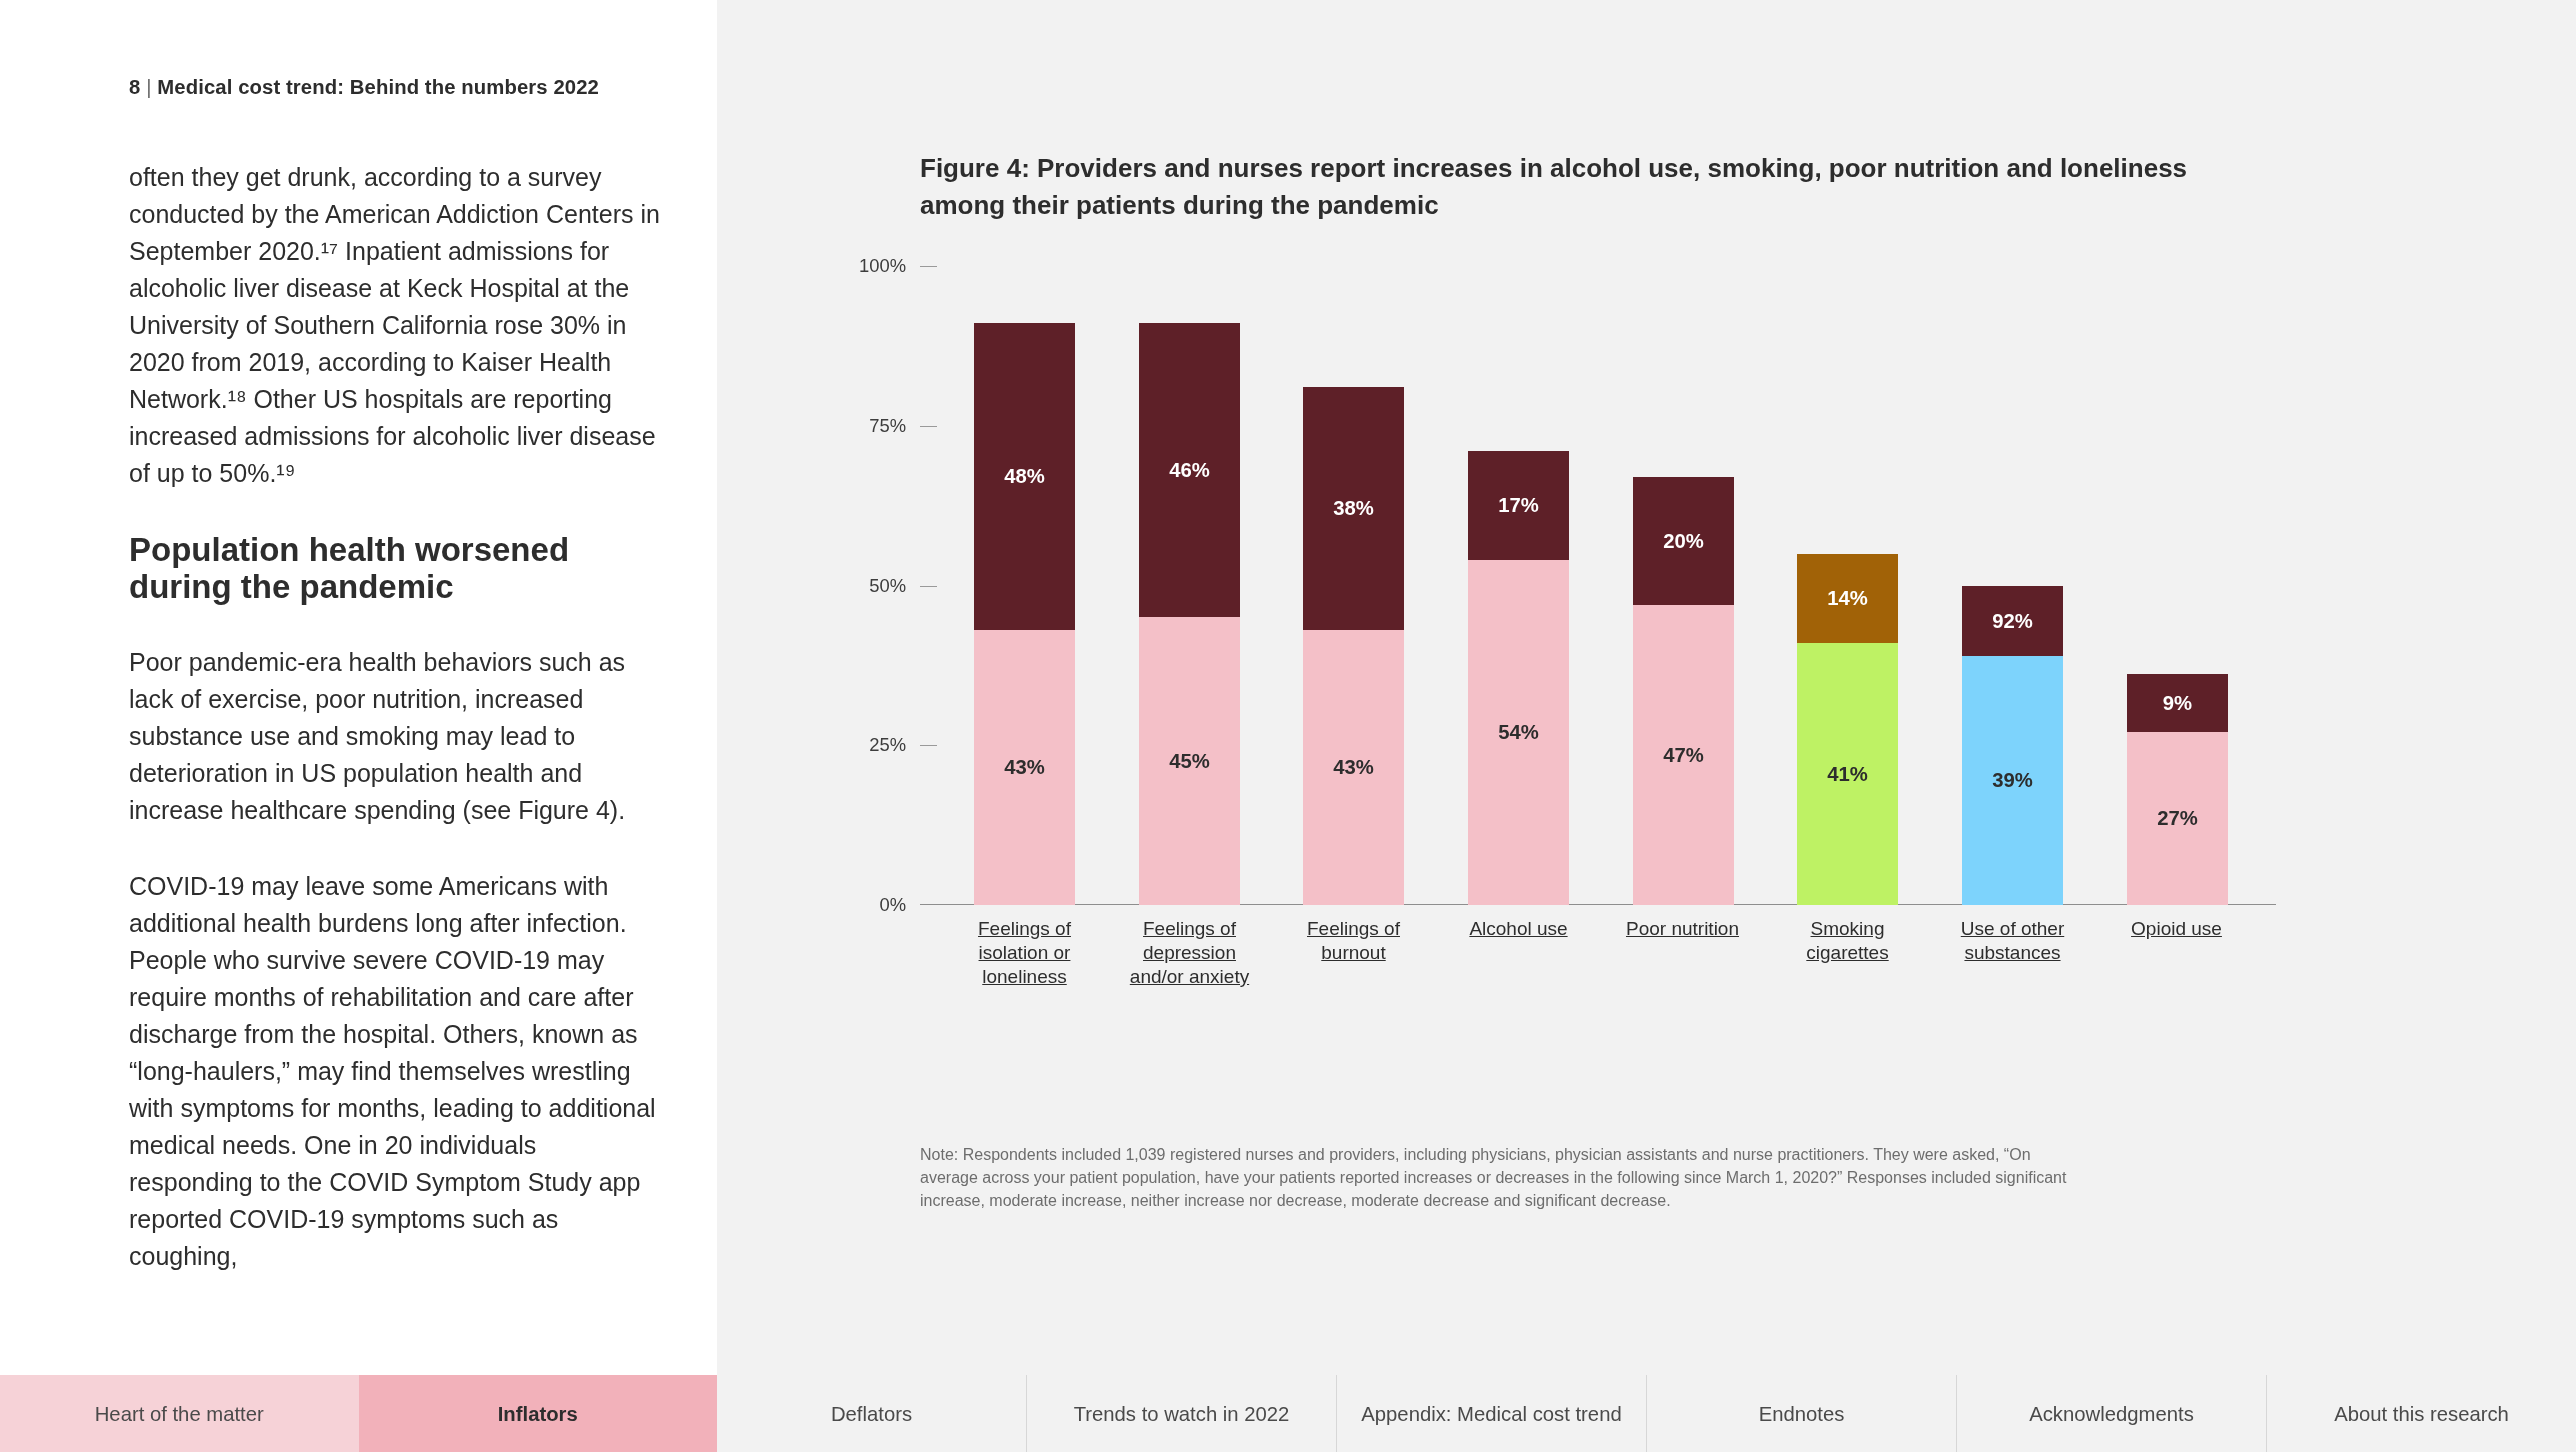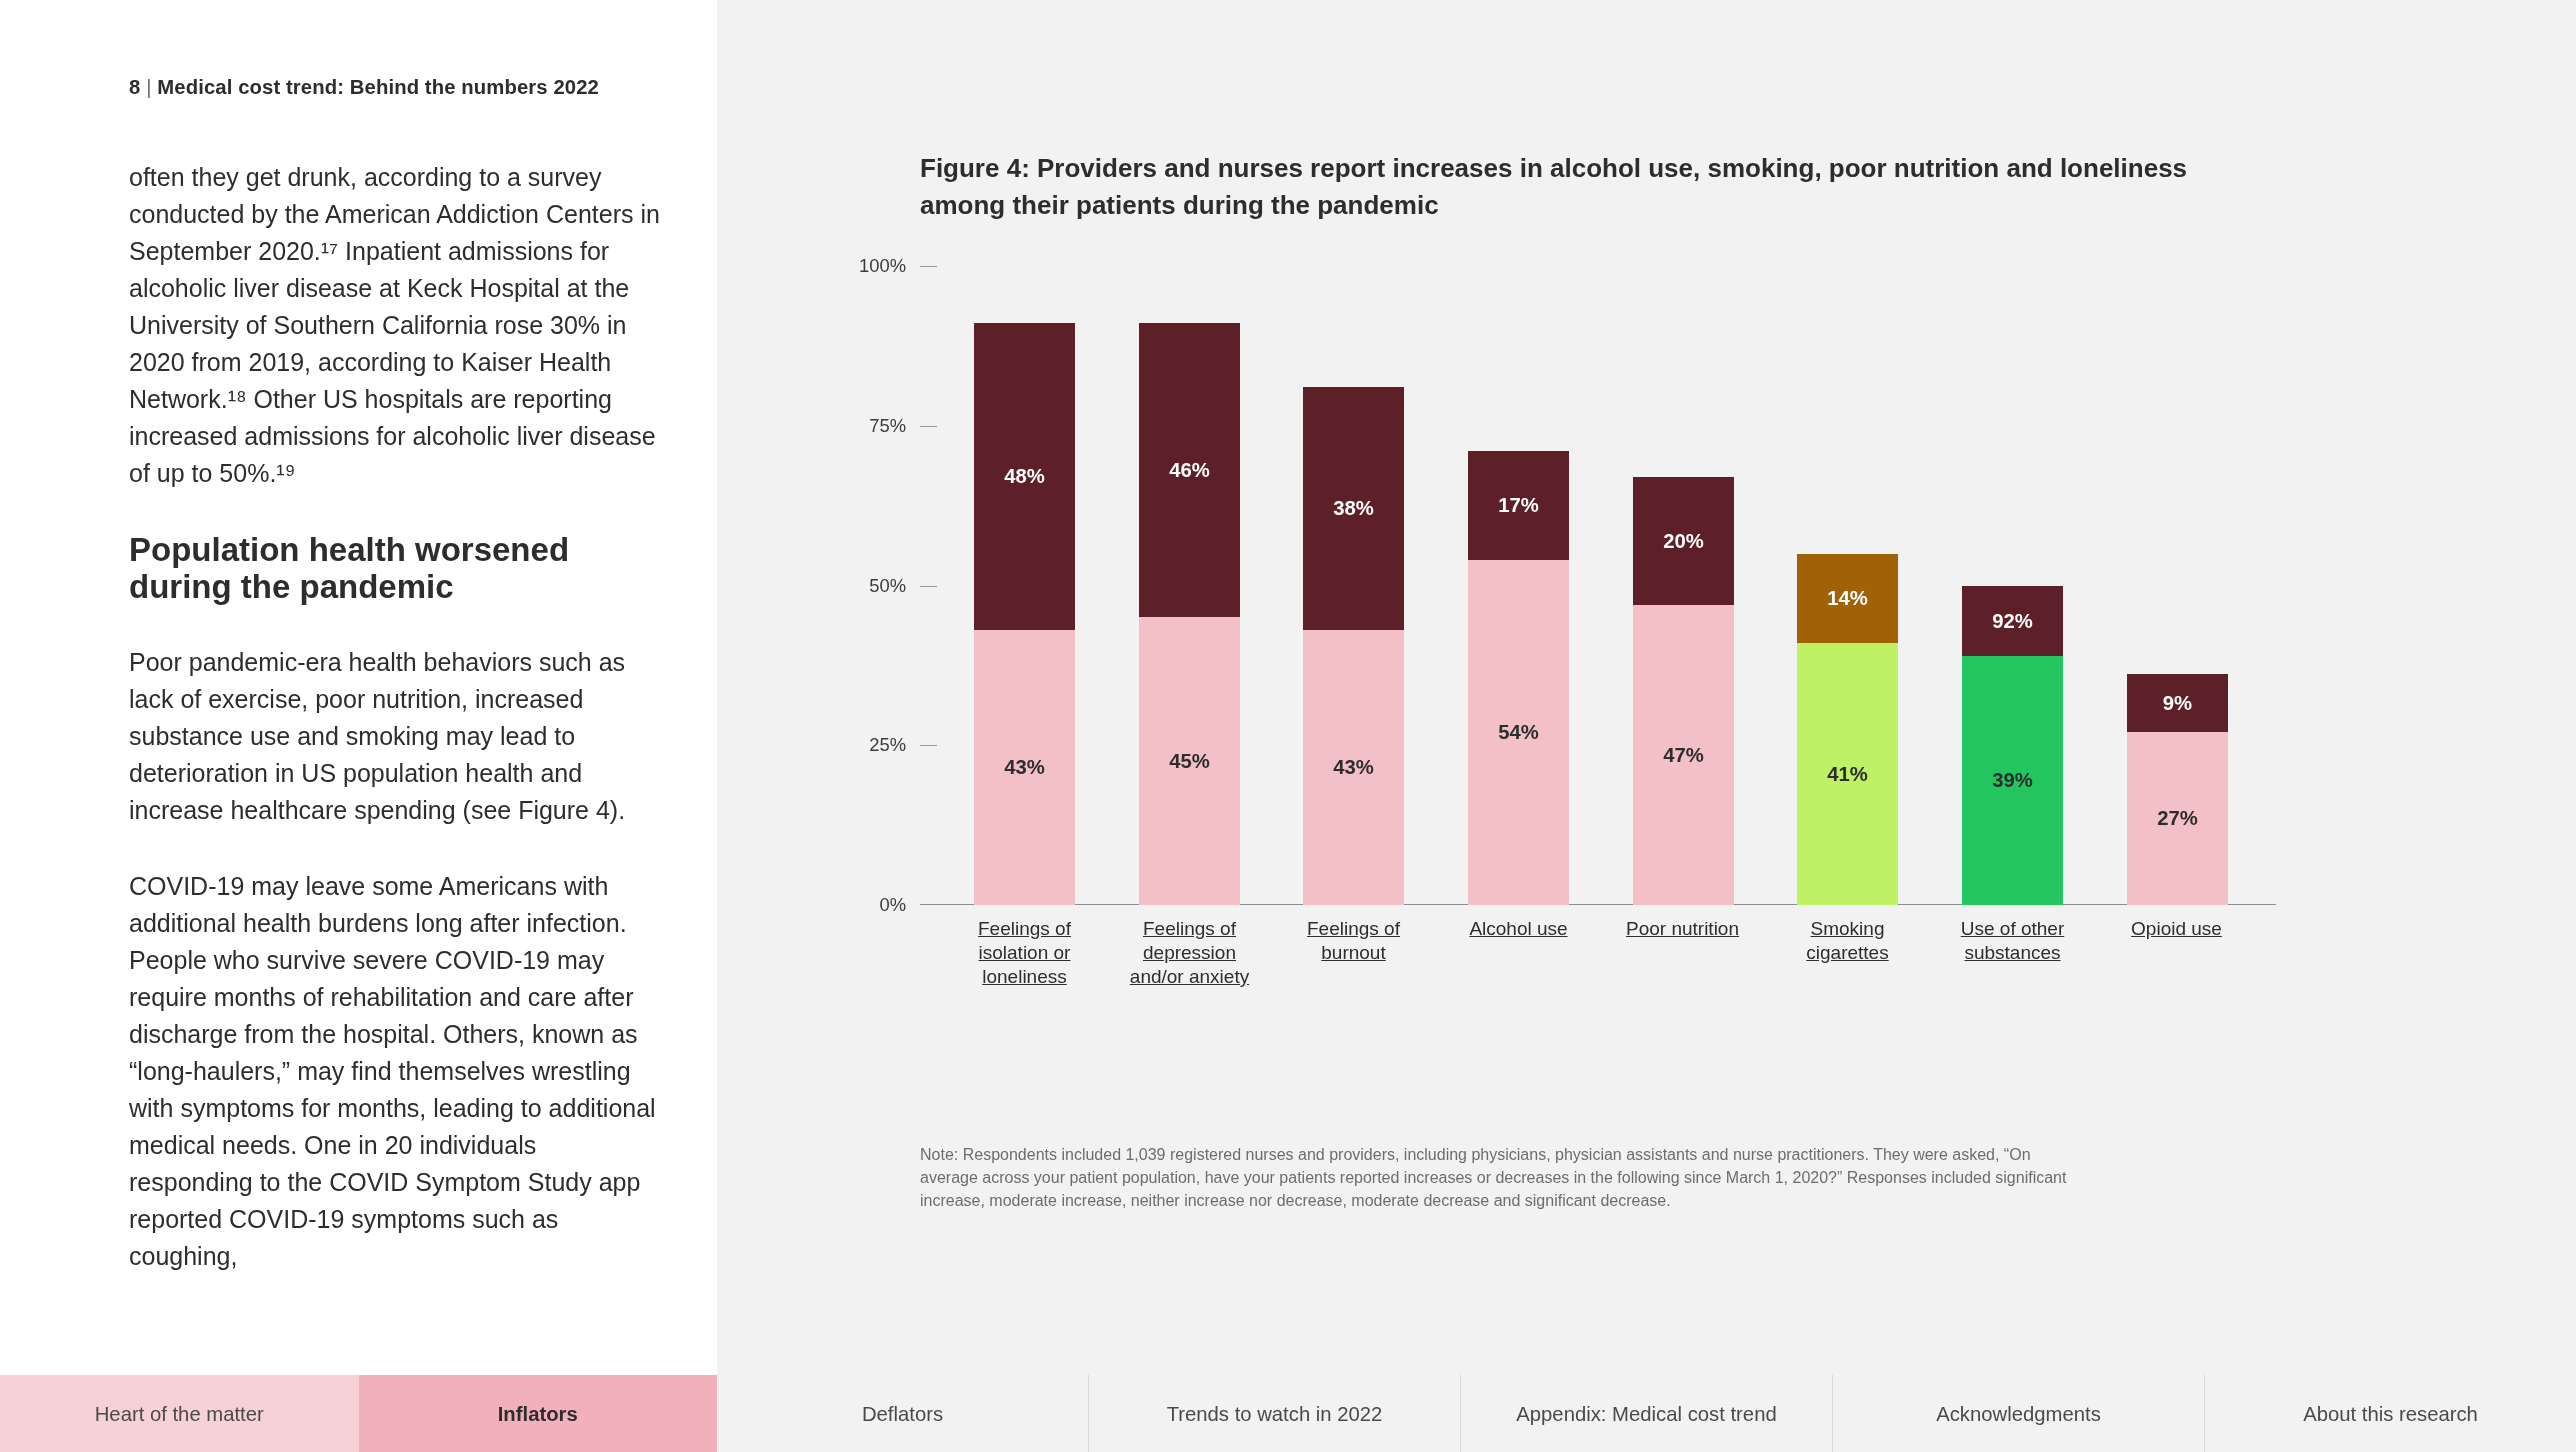--- a/index.html
+++ b/index.html
@@ -337,21 +337,21 @@
           <div class="bar-group" style="left:877px;">
             <div class="seg light" style="bottom:0; height:262px; background:#bef264;">
               <span class="seg-label">41%</span>
             </div>
             <div class="seg dark" style="bottom:262px; height:89px; background:#a16207;">
               <span class="seg-label">14%</span>
             </div>
           </div>
 
           <div class="bar-group" style="left:1042px;">
-            <div class="seg light" style="bottom:0; height:249px; background:#22c55e;">
+            <div class="seg light" style="bottom:0; height:249px; background:#7dd3fc;">
               <span class="seg-label">39%</span>
             </div>
             <div class="seg dark" style="bottom:249px; height:70px; background:#5e2028;">
               <span class="seg-label">92%</span>
             </div>
           </div>
 
           <div class="bar-group" style="left:1207px;">
             <div class="seg light" style="bottom:0; height:173px; background:#f4c0c8;">
               <span class="seg-label">27%</span>
@@ -382,18 +382,19 @@
 
   <div class="bottom-nav">
     <div class="nav-left">
       <div class="nav-item pale">Heart of the matter</div>
       <div class="nav-item active">Inflators</div>
     </div>
     <div class="nav-right">
       <div class="nav-item">Deflators</div>
       <div class="nav-item">Trends to watch in 2022</div>
       <div class="nav-item">Appendix: Medical cost trend</div>
+      <div class="nav-item">Endnotes</div>
       <div class="nav-item">Acknowledgments</div>
       <div class="nav-item">About this research</div>
     </div>
   </div>
 </div>
 
 
 </body></html>

